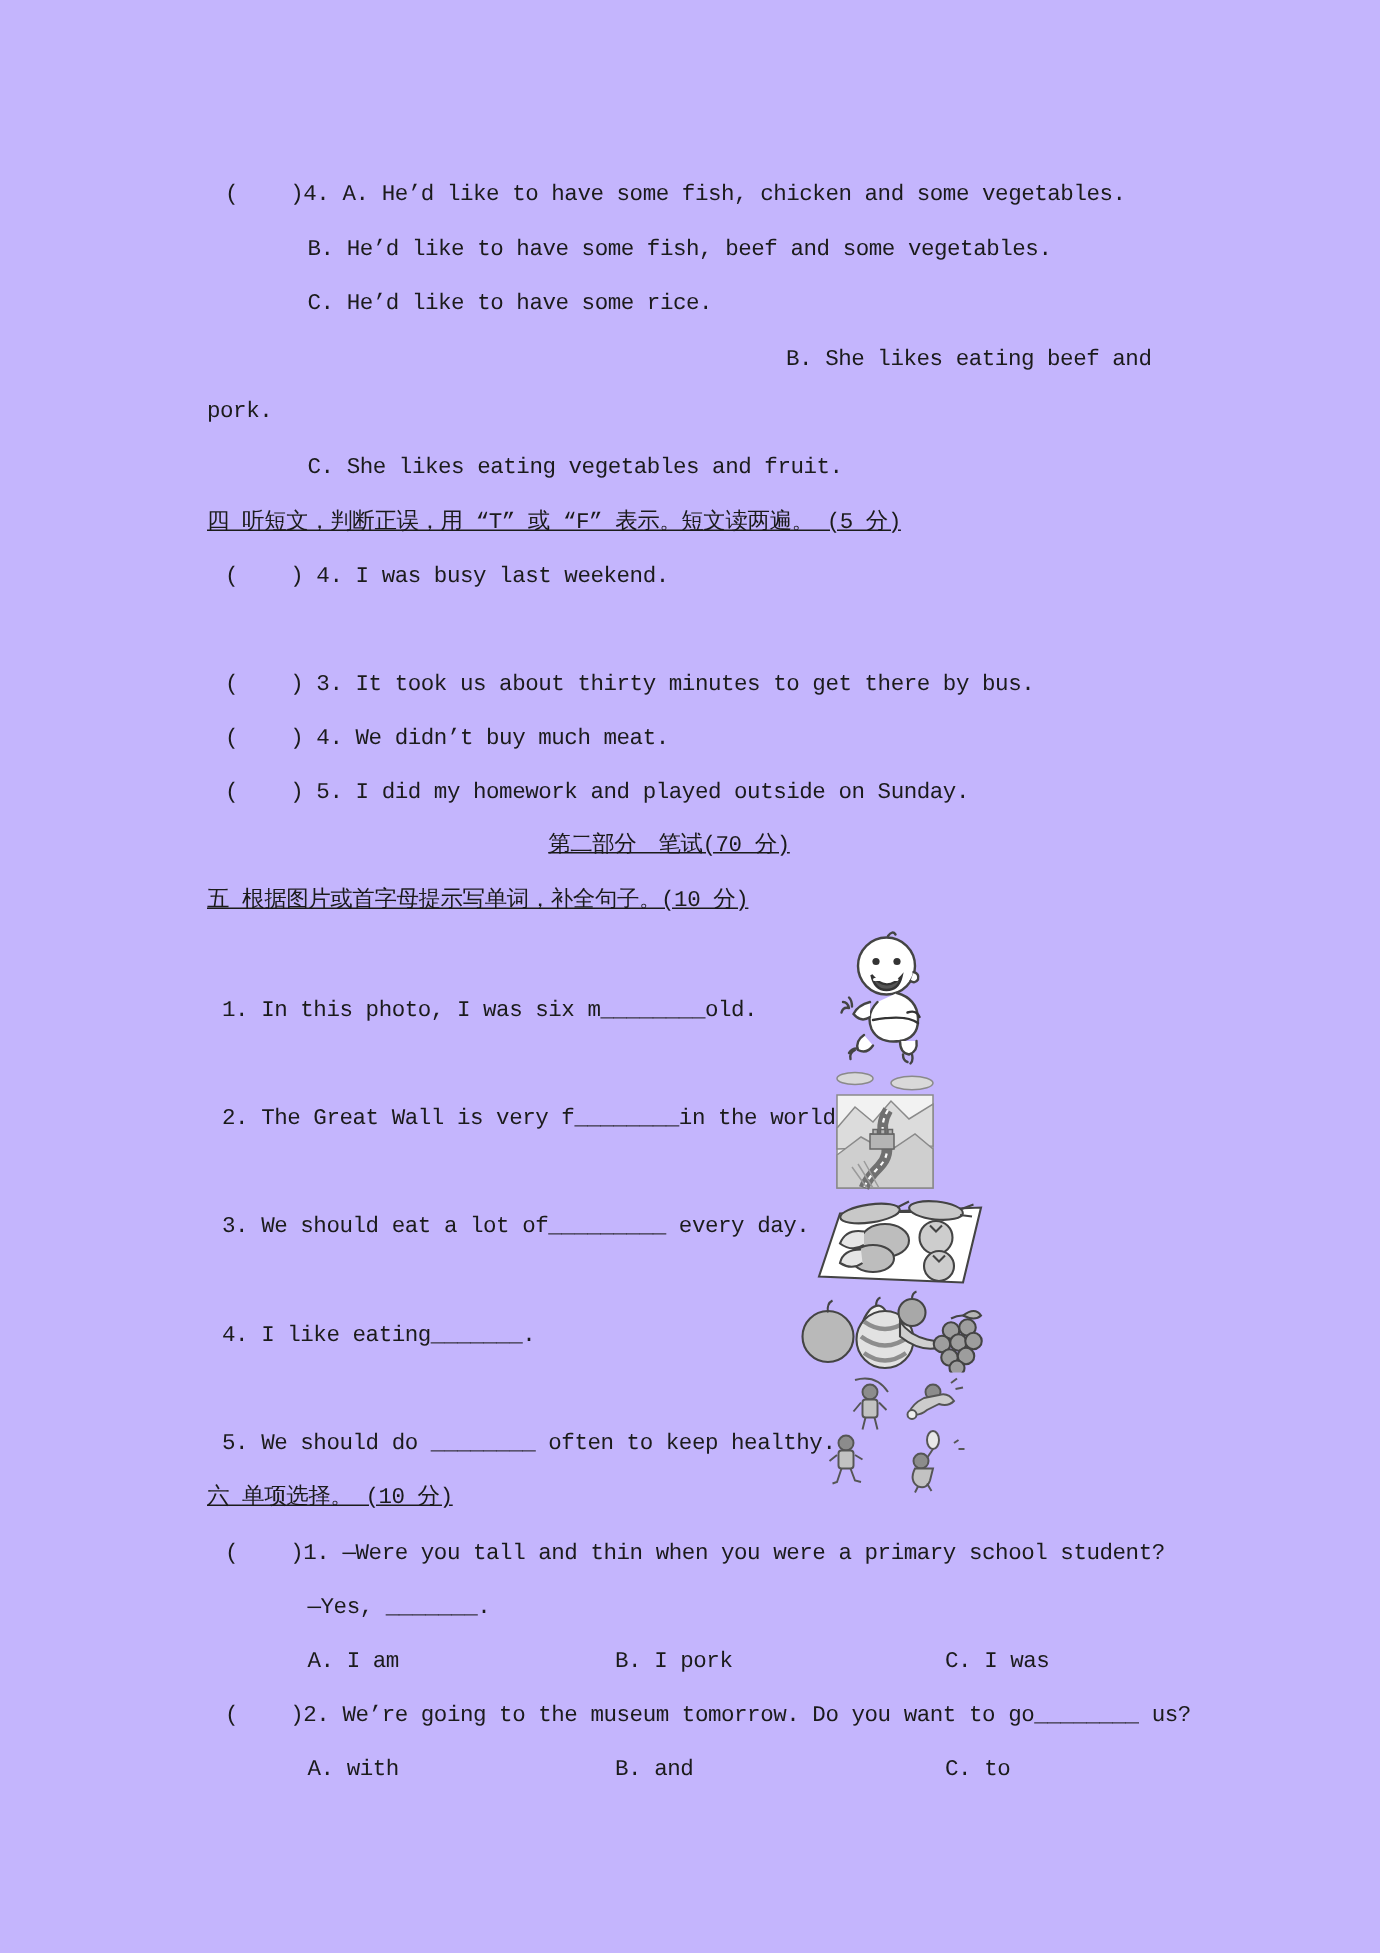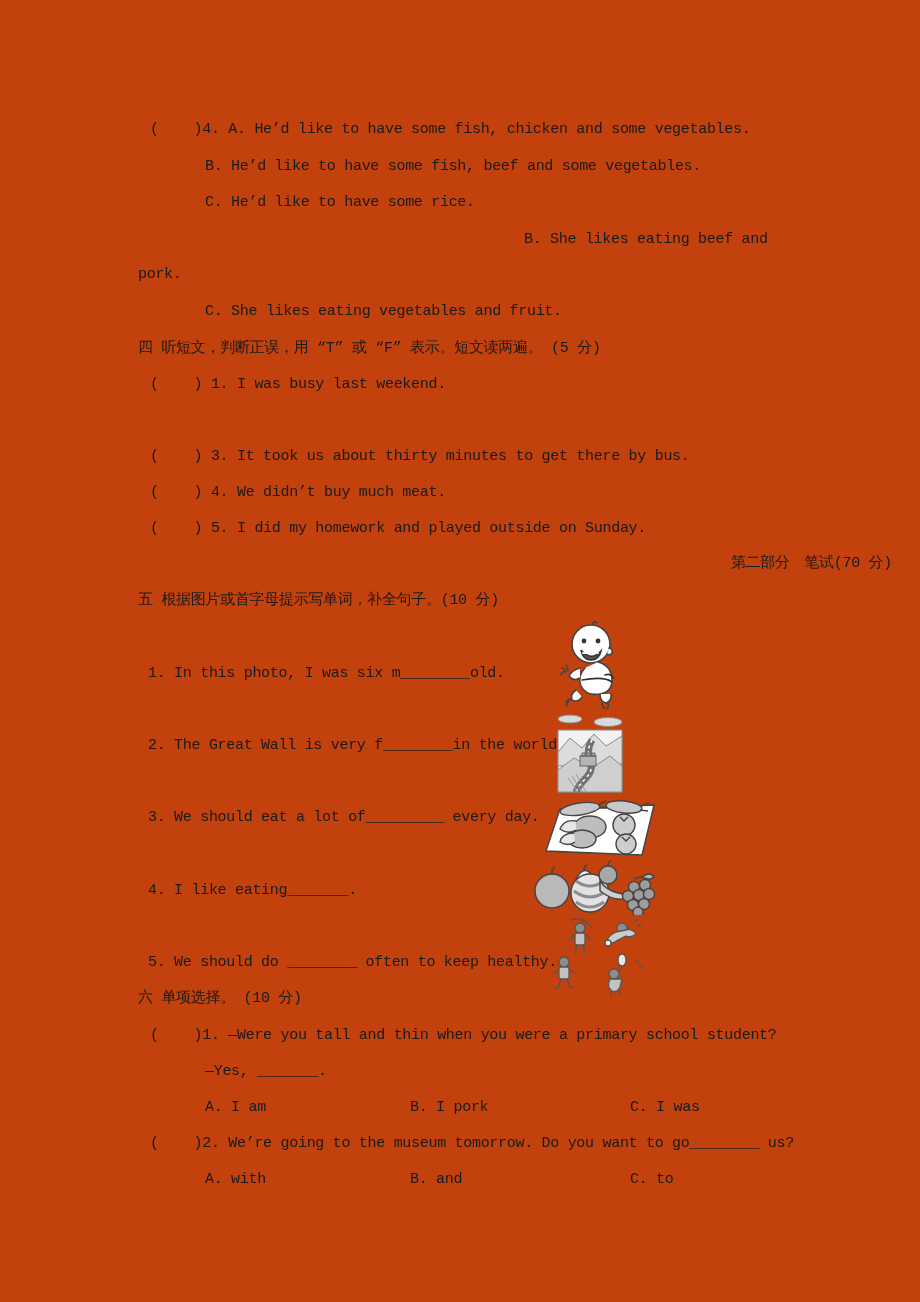--- a/index.html
+++ b/index.html
@@ -1,59 +1,60 @@
 <!DOCTYPE html>
 <html><head>
 <meta charset="utf-8">
 <style>
   html,body{margin:0;padding:0;background:#ffffff;}
   .page{
     position:relative;
     width:920px;
     height:1302px;
-    background:#c2410c;
+    background:#c4b5fd;
     overflow:hidden;
     font-family:"Liberation Mono","DejaVu Sans Mono",monospace;
   }
   .ln{
     position:absolute;
     white-space:pre;
     font-size:15px;
     line-height:19px;
     letter-spacing:-0.3px;
     color:#1b1b1b;
   }
   .cn{
     font-family:"Liberation Mono","DejaVu Sans Mono",monospace;
+    text-decoration:underline;
   }
   .center{
     left:0;
     width:892px;
-    text-align:right;
+    text-align:center;
   }
   .img{
     position:absolute;
   }
   svg{display:block;}
 </style>
 </head>
 <body>
 
 <div class="page">
 
   <div class="ln" style="left:150px;top:120px">(    )4. A. He’d like to have some fish, chicken and some vegetables.</div>
   <div class="ln" style="left:205px;top:193px">C. He’d like to have some rice.</div>
   <div class="ln" style="left:205px;top:157px">B. He’d like to have some fish, beef and some vegetables.</div>
 
   <div class="ln" style="left:524px;top:230px">B. She likes eating beef and</div>
   <div class="ln" style="left:138px;top:265px">pork.</div>
   <div class="ln" style="left:205px;top:302px">C. She likes eating vegetables and fruit.</div>
 
   <div class="ln cn" style="left:138px;top:339px">四 听短文，判断正误，用 “T” 或 “F” 表示。短文读两遍。 (5 分)</div>
-  <div class="ln" style="left:150px;top:375px">(    ) 1. I was busy last weekend.</div>
+  <div class="ln" style="left:150px;top:375px">(    ) 4. I was busy last weekend.</div>
   <div class="ln" style="left:150px;top:447px">(    ) 3. It took us about thirty minutes to get there by bus.</div>
   <div class="ln" style="left:150px;top:483px">(    ) 4. We didn’t buy much meat.</div>
   <div class="ln" style="left:150px;top:519px">(    ) 5. I did my homework and played outside on Sunday.</div>
 
   <div class="ln cn center" style="top:554px">第二部分　笔试(70 分)</div>
 
   <div class="ln cn" style="left:138px;top:591px">五 根据图片或首字母提示写单词，补全句子。(10 分)</div>
   <div class="ln" style="left:148px;top:664px">1. In this photo, I was six m________old.</div>
   <div class="ln" style="left:148px;top:736px">2. The Great Wall is very f________in the world.</div>
   <div class="ln" style="left:148px;top:808px">3. We should eat a lot of_________ every day.</div>

